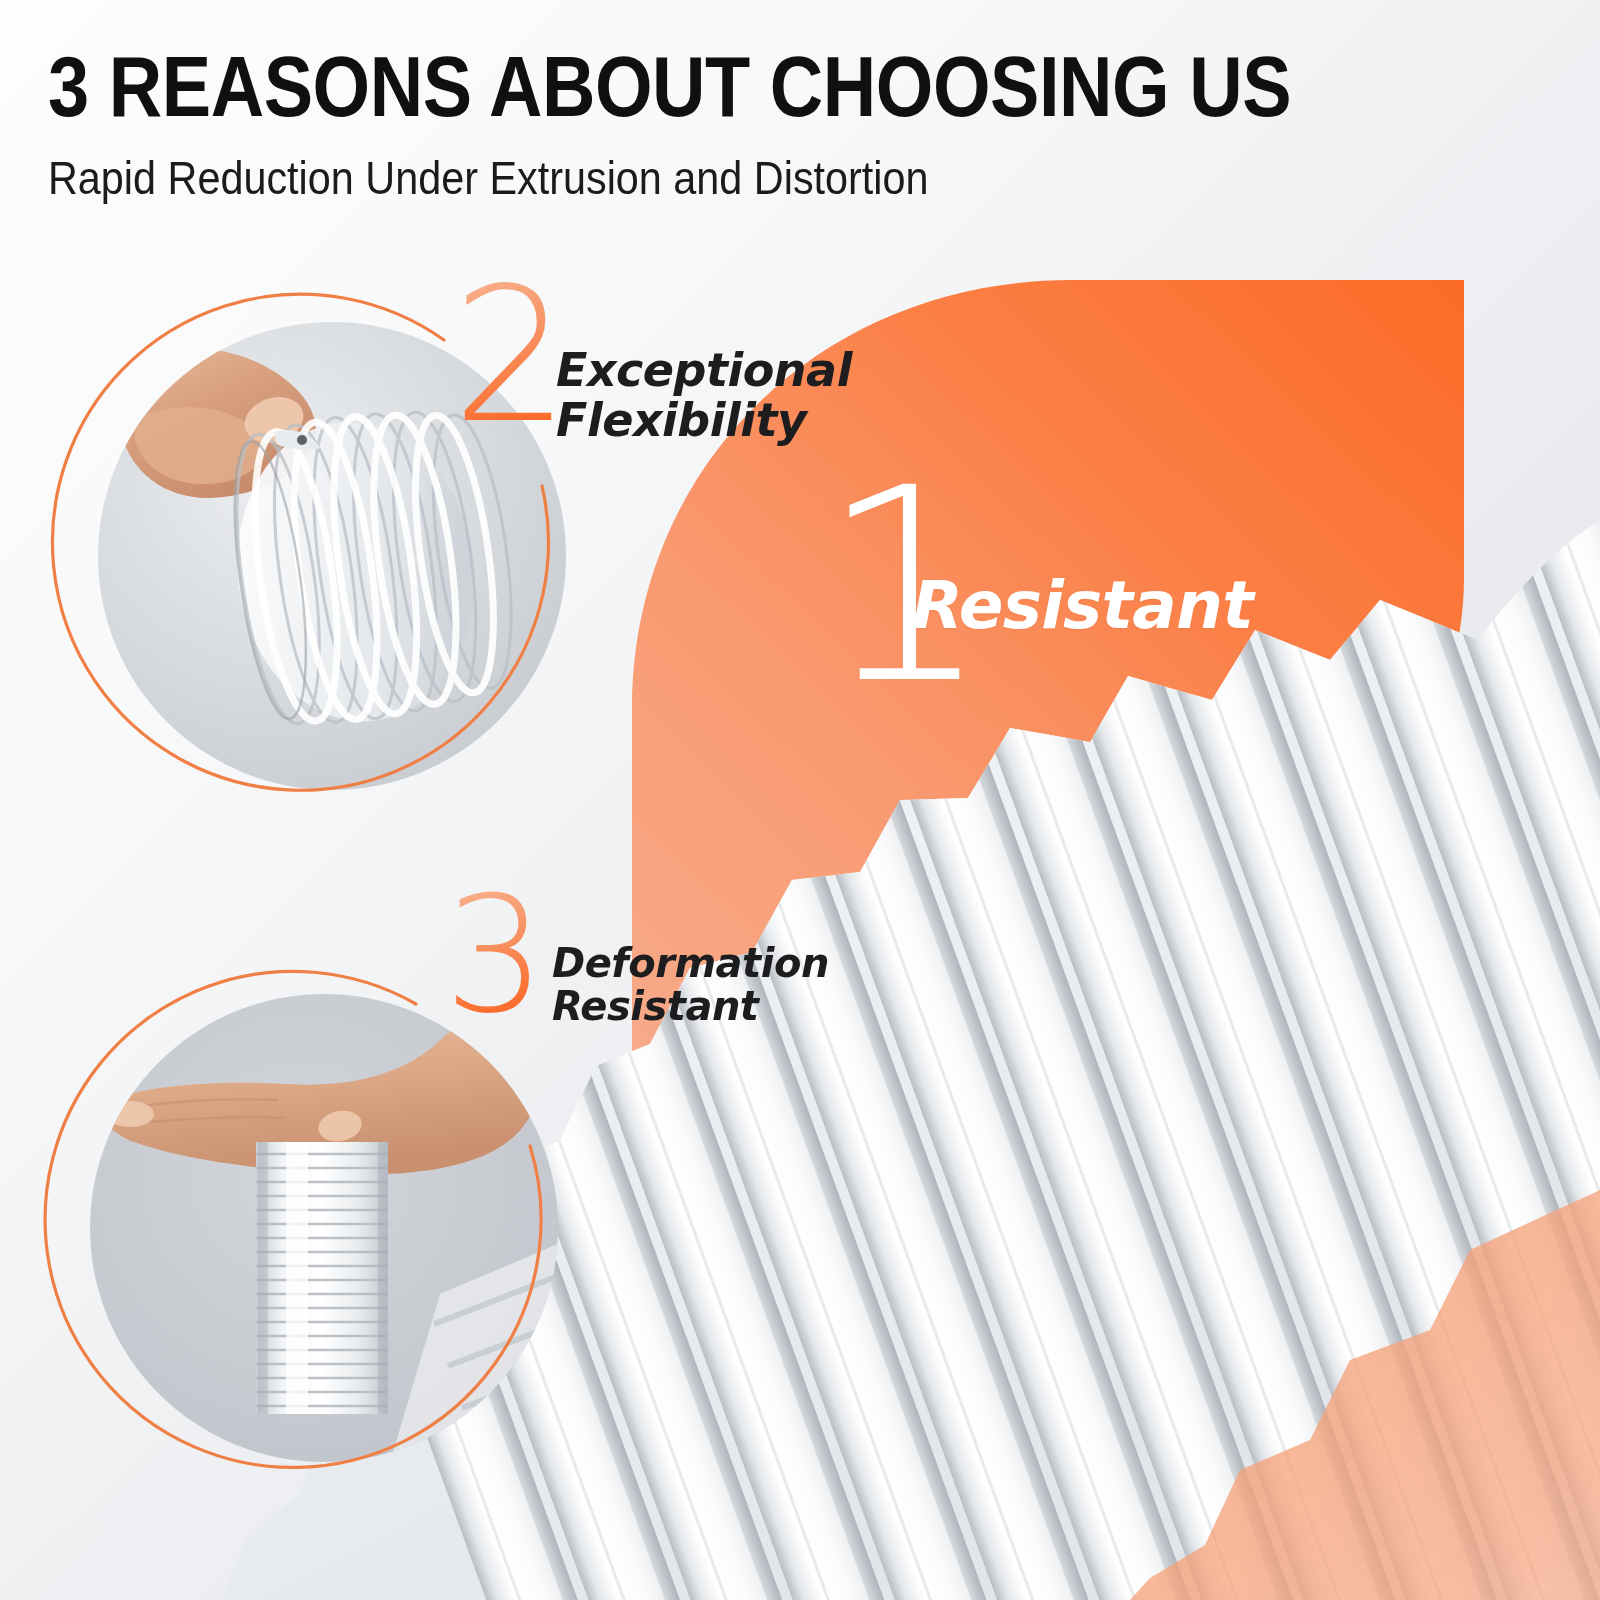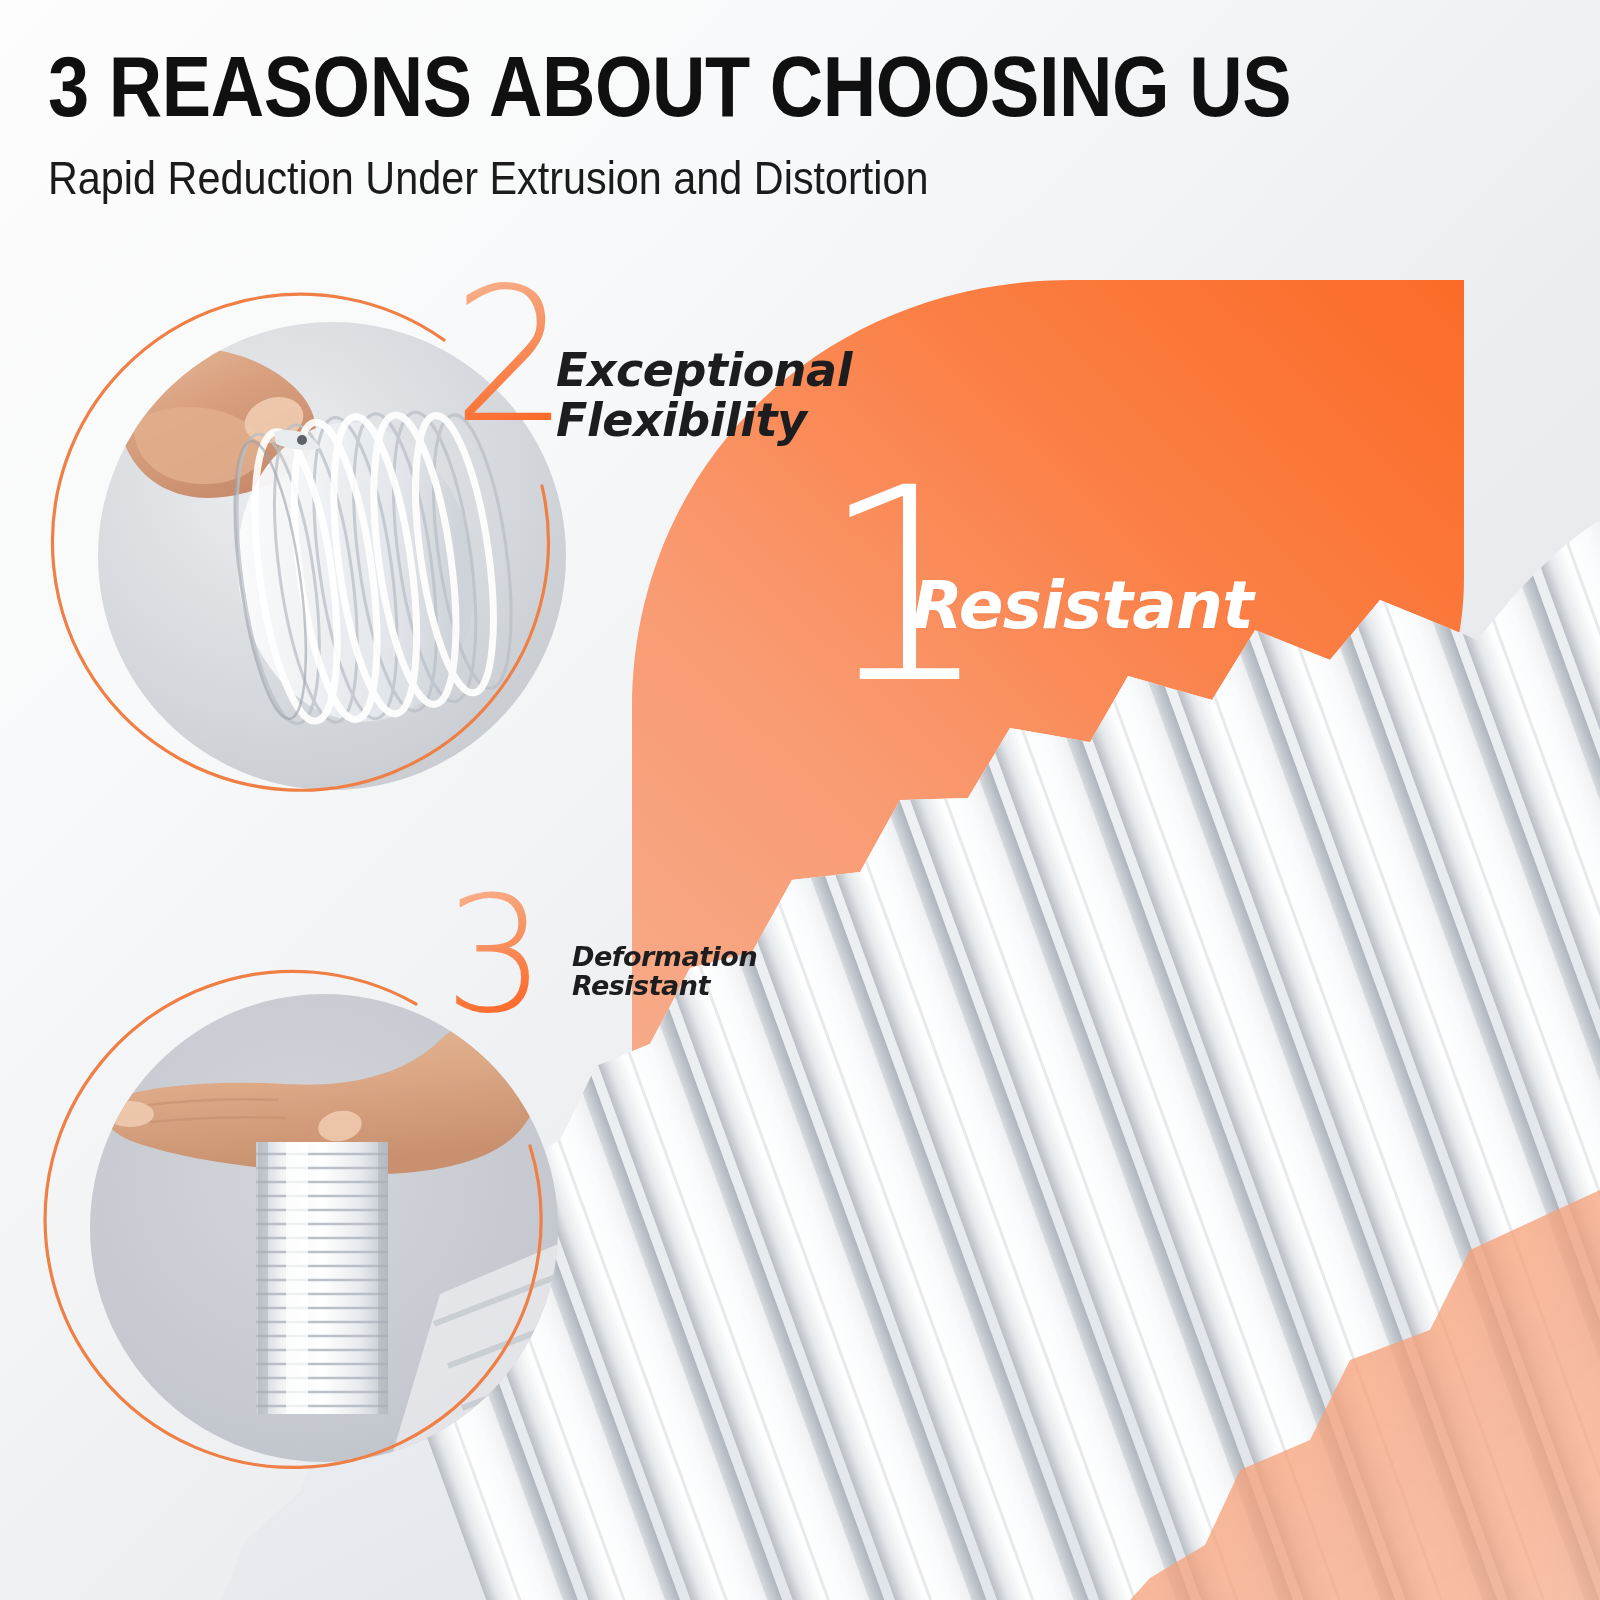--- a/index.html
+++ b/index.html
@@ -56,21 +56,21 @@
   #num-3{left:444px;top:876px;font-size:160px;
     background-image:linear-gradient(160deg,#f9b896 0%,#f79a6d 35%,#fb7438 70%,#fc5f18 100%);}
   #num-1{left:820px;top:452px;font-size:268px;color:#ffffff;background:none;
     font-family:"DejaVu Sans","Liberation Sans",sans-serif;font-weight:300;
     -webkit-background-clip:border-box;background-clip:border-box;z-index:36;}
 
   
   .flabel{position:absolute;z-index:36;font-style:italic;font-weight:700;
     font-family:"DejaVu Sans","Liberation Sans",sans-serif;line-height:1.08;margin-top:34px;}
   #lbl-flex{left:556px;top:312px;font-size:46px;color:#1d1d1f;letter-spacing:-0.5px;}
-  #lbl-deform{left:572px;top:908px;font-size:27px;color:#1d1d1f;letter-spacing:-0.5px;}
+  #lbl-deform{left:552px;top:908px;font-size:40px;color:#1d1d1f;letter-spacing:-0.5px;}
   #lbl-punct{left:912px;top:536px;font-size:66px;color:#ffffff;letter-spacing:-0.8px;
     text-shadow:0 1px 2px rgba(180,70,20,.10);}
 </style>
 </head>
 <body>
 
 <div id="stage">
 
   <div class="blob">
     <svg viewBox="0 0 832 800" preserveAspectRatio="none" aria-hidden="true">

